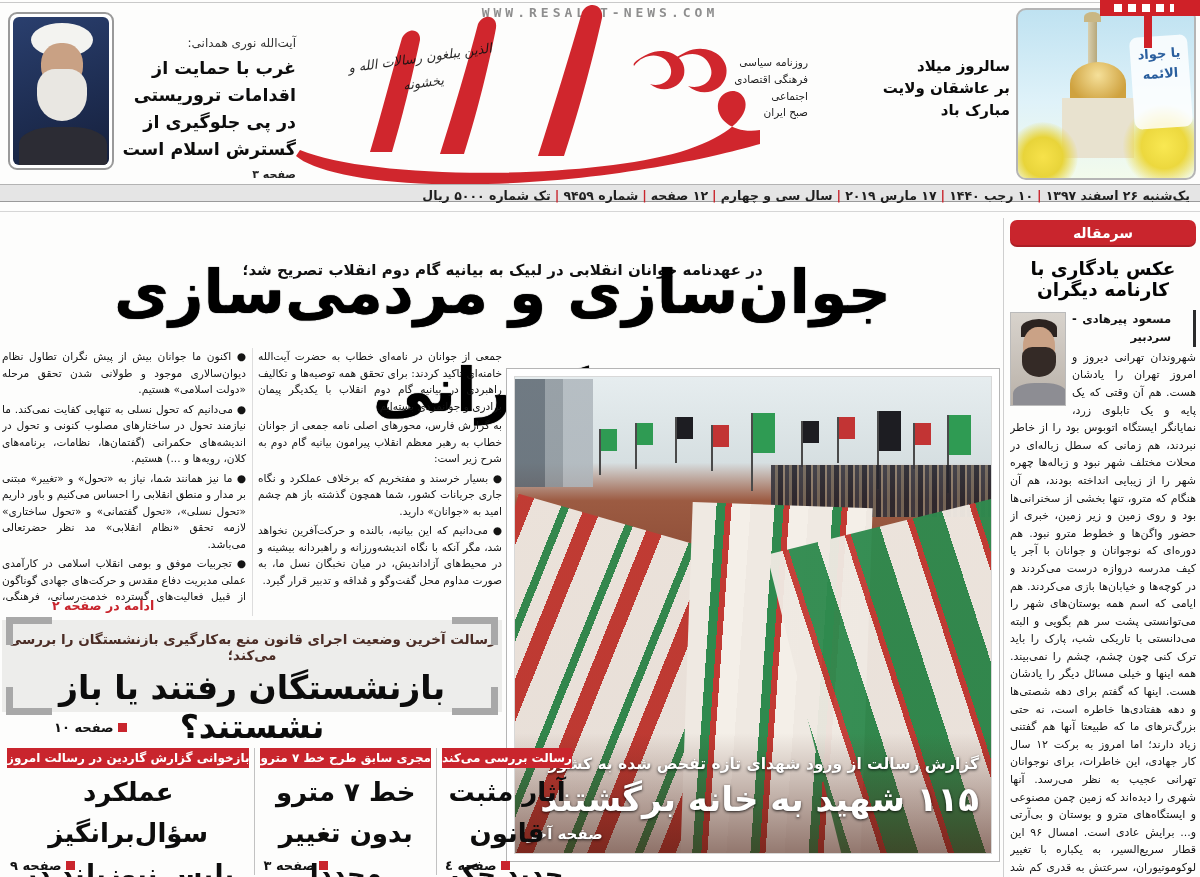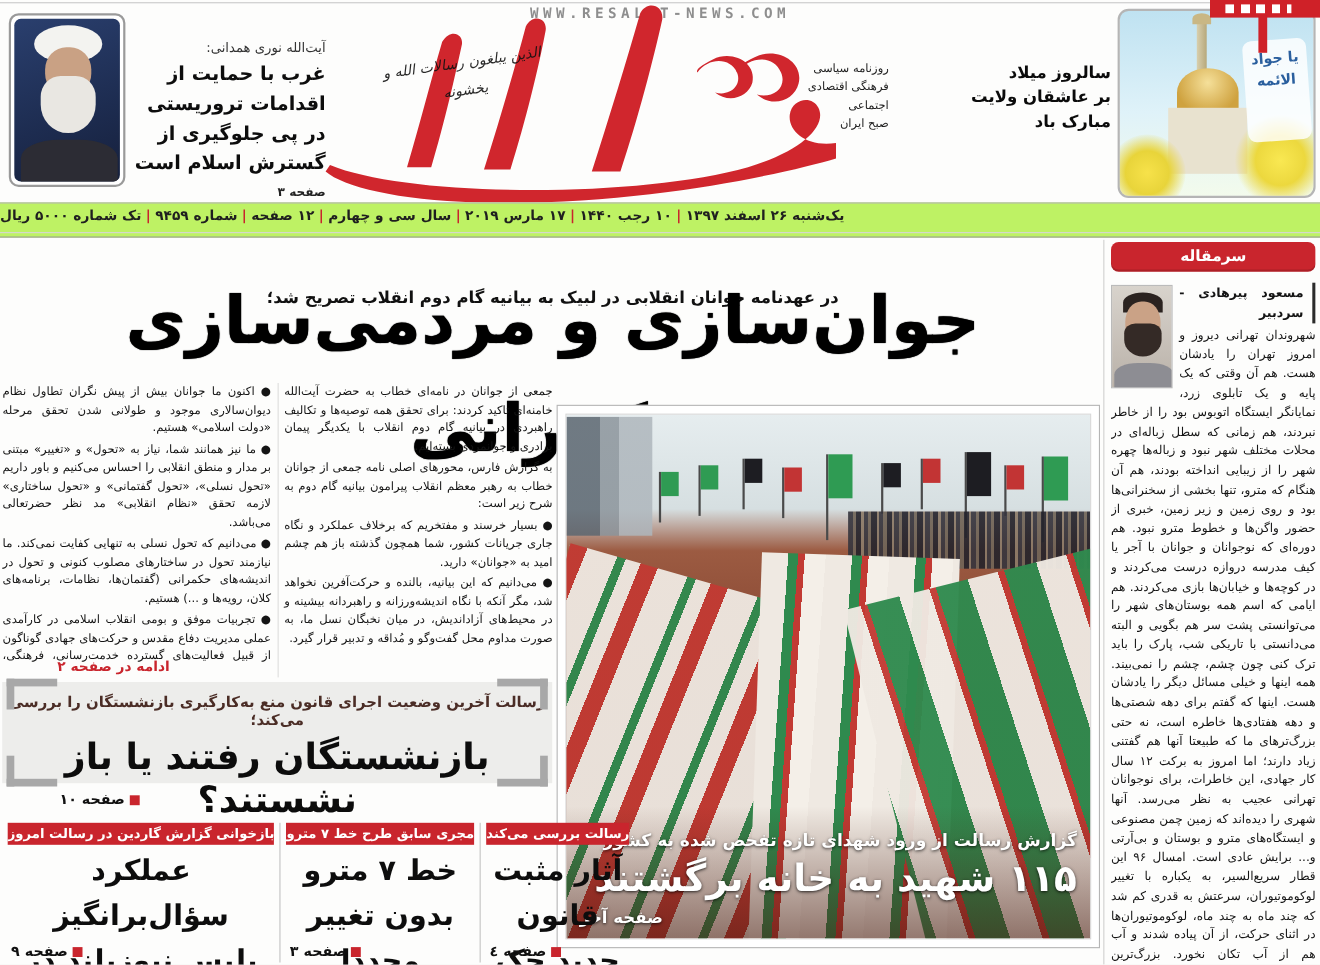--- a/index.html
+++ b/index.html
@@ -47,23 +47,23 @@
            background:radial-gradient(circle,#f9e852 0%,#ecd83e 38%,rgba(208,226,120,.0) 70%); }
   .callig-panel { position:absolute; right:4px; top:26px; width:58px; height:92px; border-radius:8px;
            background:rgba(255,255,255,.82); color:#2a5f9e; font-weight:bold; font-size:13px;
            direction:rtl; text-align:center; padding-top:8px; line-height:1.5; transform:rotate(-4deg); }
   .corner-ribbon { position:absolute; left:1100px; top:0; width:100px; height:16px; background:#cf2128; }
   .corner-ribbon i { position:absolute; left:14px; top:4px; width:60px; height:8px;
            background:repeating-linear-gradient(90deg,#fff 0 8px,rgba(255,255,255,0) 8px 14px); }
   .corner-ribbon b { position:absolute; left:44px; top:14px; width:8px; height:34px; background:#cf2128; }
 
   
-  .datebar { position:absolute; left:0; top:184px; width:1200px; height:32px; background:#bef264;
+  .datebar { position:absolute; left:0; top:184px; width:1200px; height:18px; background:#e5e5e5;
            border-top:1px solid #b3b3b3; border-bottom:1px solid #9a9a9a;
-           direction:rtl; text-align:left; padding:3px 10px 0 0; font-size:12.5px; font-weight:bold; color:#1f1f1f; }
+           direction:rtl; text-align:right; padding:3px 10px 0 0; font-size:12.5px; font-weight:bold; color:#1f1f1f; }
   .datebar .seg-sep { color:#c9252d; font-weight:900; margin:0 4px; }
   .datebar div { display:inline; }
   .hairline-2 { position:absolute; left:0; right:0; top:211px; height:1px; background:#d6d6d6; }
 
   
   .lead-kicker { position:absolute; left:0; top:223px; width:1005px; text-align:center; direction:rtl;
            font-size:15px; font-weight:bold; color:#111;margin-top:38px; }
   .lead-headline { position:absolute; left:0; top:243px; width:1005px; height:100px; text-align:center; direction:rtl;
            font-size:60px; font-weight:900; color:#000; line-height:98px; letter-spacing:-1px;
            text-shadow:0 0 1px #000; }
@@ -135,21 +135,21 @@
   .ed-bar { height:27px; line-height:27px; border-radius:7px; background:#c9252d; color:#fff;
            font-size:14px; font-weight:bold; text-align:center; direction:rtl; box-shadow:inset 0 -2px 0 rgba(0,0,0,.15); }
   .ed-title { margin-top:11px; direction:rtl; text-align:center; font-size:18.5px; font-weight:900; color:#050505; }
   .ed-body { margin-top:10px; direction:rtl; text-align:justify; font-size:11px; line-height:1.6; color:#141414; }
   .ed-photo { float:left; width:56px; height:94px; margin:2px 6px 3px 0; border:1px solid #bbb;
            background:linear-gradient(180deg,#d8d3cc 0%,#cfc9c2 30%,#b9b1a8 100%); position:relative; overflow:hidden; }
   .ed-face { position:absolute; left:12px; top:14px; width:32px; height:40px; border-radius:46%; background:#caa286; }
   .ed-hair { position:absolute; left:10px; top:6px; width:36px; height:18px; border-radius:50% 50% 0 0; background:#2b2320; }
   .ed-beard { position:absolute; left:11px; top:34px; width:34px; height:30px; border-radius:30% 30% 50% 50%; background:#342a26; }
   .ed-shirt { position:absolute; left:2px; bottom:-4px; width:54px; height:26px; border-radius:40% 40% 0 0; background:#8d8d93; }
-  .ed-byline { font-weight:bold; font-size:11.5px; border-right:3px solid #2b2b2b; padding-right:8px; margin-bottom:2px; }
+  .ed-byline { font-weight:bold; font-size:11.5px; border-right:3px solid #2b2b2b; padding-right:22px; margin-bottom:2px; }
 </style>
 </head>
 <body>
 
 <div id="page">
   <div class="hairline-top"></div>
 
   <div class="url">WWW.RESALAT-NEWS.COM</div>
 
   <div class="cleric-card">
@@ -209,22 +209,22 @@
   <div class="hairline-2"></div>
 
   <div class="lead-kicker">در عهدنامه جوانان انقلابی در لبیک به بیانیه گام دوم انقلاب تصریح شد؛</div>
   <div class="lead-headline">جوان‌سازی و مردمی‌سازی حکمرانی</div>
   <div class="story">
       <p>جمعی از جوانان در نامه‌ای خطاب به حضرت آیت‌الله خامنه‌ای تاکید کردند: برای تحقق همه توصیه‌ها و تکالیف راهبردی در بیانیه گام دوم انقلاب با یکدیگر پیمان برادری و جوانمردی بسته‌ایم.</p>
       <p>به گزارش فارس، محورهای اصلی نامه جمعی از جوانان خطاب به رهبر معظم انقلاب پیرامون بیانیه گام دوم به شرح زیر است:</p>
       <p>● بسیار خرسند و مفتخریم که برخلاف عملکرد و نگاه جاری جریانات کشور، شما همچون گذشته باز هم چشم امید به «جوانان» دارید.</p>
       <p>● می‌دانیم که این بیانیه، بالنده و حرکت‌آفرین نخواهد شد، مگر آنکه با نگاه اندیشه‌ورزانه و راهبردانه بیشینه و در محیط‌های آزاداندیش، در میان نخبگان نسل ما، به صورت مداوم محل گفت‌وگو و مُداقه و تدبیر قرار گیرد.</p>
       <p>● اکنون ما جوانان بیش از پیش نگران تطاول نظام دیوان‌سالاری موجود و طولانی شدن تحقق مرحله «دولت اسلامی» هستیم.</p>
+      <p>● می‌دانیم که تحول نسلی به تنهایی کفایت نمی‌کند. ما نیازمند تحول در ساختارهای مصلوب کنونی و تحول در اندیشه‌های حکمرانی (گفتمان‌ها، نظامات، برنامه‌های کلان، رویه‌ها و ...) هستیم.</p>
       <p>● ما نیز همانند شما، نیاز به «تحول» و «تغییر» مبتنی بر مدار و منطق انقلابی را احساس می‌کنیم و باور داریم «تحول نسلی»، «تحول گفتمانی» و «تحول ساختاری» لازمه تحقق «نظام انقلابی» مد نظر حضرتعالی می‌باشد.</p>
-      <p>● می‌دانیم که تحول نسلی به تنهایی کفایت نمی‌کند. ما نیازمند تحول در ساختارهای مصلوب کنونی و تحول در اندیشه‌های حکمرانی (گفتمان‌ها، نظامات، برنامه‌های کلان، رویه‌ها و ...) هستیم.</p>
       <p>● تجربیات موفق و بومی انقلاب اسلامی در کارآمدی عملی مدیریت دفاع مقدس و حرکت‌های جهادی گوناگون از قبیل فعالیت‌های گسترده خدمت‌رسانی، فرهنگی، دفاعی، علمی و... نشان می‌دهد که تنها راه گذر از بن‌بست‌نمایی دشمنان در برخی از حوزه‌های حکمرانی و خنثی کردن تلاش شبانه‌روزی آنها برای ناکارآمد جلوه دادن نظام اسلامی بازگشت به همان تجارب انقلاب و در رأس آن «جوان‌سازی» و «مردمی‌سازی» حکمرانی در کشور است.</p>
     </div>
   <span class="continue-ref">ادامه در صفحه ۲</span>
 
   <div class="photo-frame">
     <div class="photo">
       <div class="ship"></div>
       <div class="flag g" style="left:120px; top:46px;"></div>
       <div class="flag k" style="left:160px; top:40px;"></div>
       <div class="flag r" style="left:196px; top:48px;"></div>
@@ -298,20 +298,21 @@
       <span class="pageref bbox-page">
         <i class="sq"></i>
         <span>صفحه ٤</span>
       </span>
     </div>
   </div>
 
   <div class="col-divider"></div>
   <div class="editorial">
     <div class="ed-bar">سرمقاله</div>
+    <div class="ed-title">عکس یادگاری با کارنامه دیگران</div>
     <div class="ed-body">
       <div class="ed-photo">
         <div class="ed-hair"></div>
         <div class="ed-face"></div>
         <div class="ed-beard"></div>
         <div class="ed-shirt"></div>
       </div>
       <div class="ed-byline">مسعود پیرهادی - سردبیر</div>
       <span>شهروندان تهرانی دیروز و امروز تهران را یادشان هست. هم آن وقتی که یک پایه و یک تابلوی زرد، نمایانگر ایستگاه اتوبوس بود را از خاطر نبردند، هم زمانی که سطل زباله‌ای در محلات مختلف شهر نبود و زباله‌ها چهره شهر را از زیبایی انداخته بودند، هم آن هنگام که مترو، تنها بخشی از سخنرانی‌ها بود و روی زمین و زیر زمین، خبری از حضور واگن‌ها و خطوط مترو نبود. هم دوره‌ای که نوجوانان و جوانان با آجر یا کیف مدرسه دروازه درست می‌کردند و در کوچه‌ها و خیابان‌ها بازی می‌کردند. هم ایامی که اسم همه بوستان‌های شهر را می‌توانستی پشت سر هم بگویی و البته می‌دانستی با تاریکی شب، پارک را باید ترک کنی چون چشم، چشم را نمی‌بیند. همه اینها و خیلی مسائل دیگر را یادشان هست. اینها که گفتم برای دهه شصتی‌ها و دهه هفتادی‌ها خاطره است، نه حتی بزرگ‌ترهای ما که طبیعتا آنها هم گفتنی زیاد دارند؛ اما امروز به برکت ۱۲ سال کار جهادی، این خاطرات، برای نوجوانان تهرانی عجیب به نظر می‌رسد. آنها شهری را دیده‌اند که زمین چمن مصنوعی و ایستگاه‌های مترو و بوستان و بی‌آرتی و... برایش عادی است. امسال ۹۶ این قطار سریع‌السیر، به یکباره با تغییر لوکوموتیوران، سرعتش به قدری کم شد که چند ماه به چند ماه، لوکوموتیوران‌ها در اثنای حرکت، از آن پیاده شدند و آب هم از آب تکان نخورد. بزرگ‌ترین پروژه‌های شهری از مقیاس، تونل صدر، نیایش و بزرگراه امام علی (ع) و... به اصلاح روکش آسفالت یک لاین پل کریم‌خان، تنزل کرد و لاجرم برای پر و پیمان کردن گزارش‌ها به افتتاح‌های تکراری رو آورده شد. پارکی که تا دیروز ورزش شهروندان را در خود جای داده بود، دوباره روبان زده و افتتاح می‌شود و خط مترویی که یکسال و اندی قبل افتتاح شده بود دوباره باید افتتاح شود. علتش واضح است. افتتاح پروژه‌های عظیم با دوچرخه‌سواری سه‌شنبه‌ها و بهانه‌های تکراری بدهی‌های دروغین سازگاری ندارد. شورا و شهرداری برای آنکه بتواند شهر را اداره کند به غیر از جنگ روانی نیاز به کار و جهاد دارد. اشکال مدیران جهادی، این است که نفر بعد از آن اگر به اندازه نفر قبلی دوندگی نکنند، خیلی زود به چشم می‌آید. امیدوارم شورای پنجم و شهردار چندم این دوره، گام‌های جدید را جایگزین افتتاح‌های تکراری و نظریه‌های تکراری‌تر برای اداره شهر کنند تا دعای خیر شهروندان را بدرقه راه خود ببینند.</span>
     </div>

